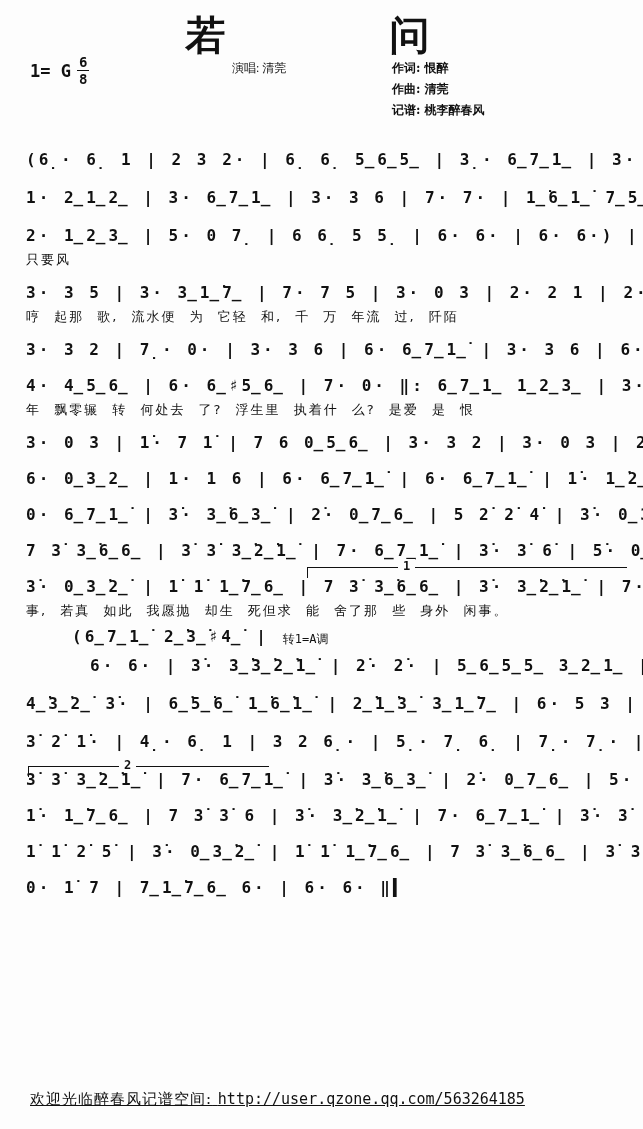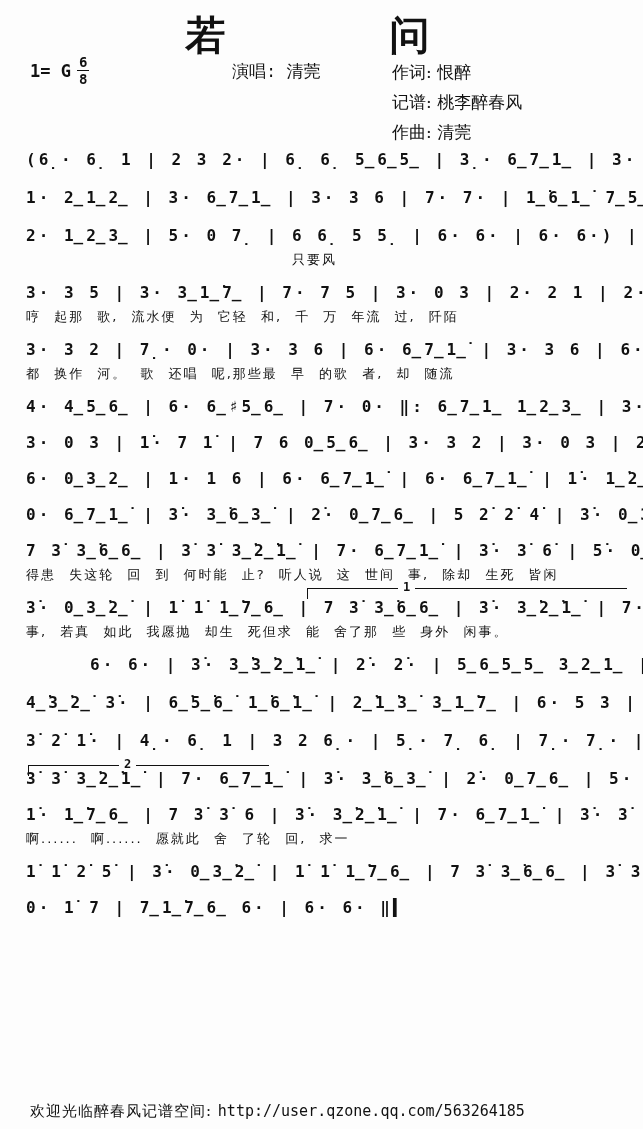--- a/index.html
+++ b/index.html
@@ -17,41 +17,42 @@
     font-family:"DejaVu Sans", sans-serif;
   }
   .keysig{
     position:absolute;left:30px;top:55px;font-size:17px;font-weight:bold;
     font-family:"DejaVu Sans Mono", monospace;display:flex;align-items:center;gap:6px;justify-content:center;
   }
   .meter{display:inline-flex;flex-direction:column;align-items:center;font-size:14px;line-height:1;}
   .meter .num{border-bottom:1.5px solid #111;padding:0 2px 1px;}
   .meter .den{padding-top:1px;}
   .performer{
-    position:absolute;left:232px;top:60px;font-size:17px;
-    font-family:Liberation Mono, monospace;
+    position:absolute;left:232px;top:60px;font-size:12px;
+    font-family:Liberation Serif, serif;
   }
   .credits{
-    position:absolute;left:392px;top:58px;font-size:17px;line-height:1.75;
+    position:absolute;left:392px;top:58px;font-size:12px;line-height:1.75;
     font-family:"DejaVu Serif", serif;
+    font-weight:bold;
   }
   
   .score{padding:0 6px 0 26px;}
   .sys{position:relative;margin:0;}
   .notes{
     font-family:"DejaVu Sans Mono", monospace;
     font-weight:bold;font-size:16px;line-height:36px;
     letter-spacing:3px;white-space:nowrap;
   }
   .lyrics{
     font-size:13px;line-height:20px;letter-spacing:2px;word-spacing:7px;
     white-space:nowrap;margin-top:-4px;margin-bottom:5px;
     font-family:"DejaVu Sans", sans-serif;
   }
-  .lyrics-right{text-align:center;padding-right:34px;}
+  .lyrics-right{text-align:left;padding-right:34px;}
   .notes-only{margin-bottom:2px;}
   .volta{
     position:absolute;top:-2px;height:10px;
     border-top:1.5px solid #111;border-left:1.5px solid #111;
   }
   .volta .vlabel{
     position:absolute;top:-9px;left:90px;background:#fdfdfd;
     padding:0 5px;font-size:12px;font-weight:bold;
     font-family:"DejaVu Sans Mono", monospace;
   }
@@ -62,44 +63,44 @@
     font-family:"DejaVu Sans Mono", monospace;font-weight:bold;font-size:16px;
     letter-spacing:3px;line-height:22px;border-bottom:0;
   }
   .keychange{
     font-size:12px;line-height:18px;letter-spacing:0;
     font-family:"DejaVu Sans Mono", monospace;
   }
   .main-indent{padding-left:64px;}
   
   .footer{
-    position:absolute;left:30px;bottom:8px;font-size:15px;
-    font-family:"DejaVu Serif", serif;letter-spacing:1px;white-space:nowrap;
+    position:absolute;left:30px;bottom:20px;font-size:15px;
+    font-family:"DejaVu Serif", serif;letter-spacing:1px;white-space:nowrap;text-decoration:underline;
   }
   .footer a{color:#111;text-decoration:none;font-family:"DejaVu Sans Mono", monospace;letter-spacing:0;}
 </style>
 </head>
 <body>
 
 <div class="page">
 
   <div class="header">
     <div class="title">若　　问</div>
     <div class="keysig">
       <span>1= G</span>
       <span class="meter">
         <span class="num">6</span>
         <span class="den">8</span>
       </span>
     </div>
     <div class="performer">演唱: 清莞</div>
     <div class="credits">
       <div>作词: 恨醉</div>
+      <div>作曲: 清莞</div>
       <div>记谱: 桃李醉春风</div>
-      <div>作曲: 清莞</div>
     </div>
   </div>
 
   <div class="score">
 
     <div class="sys notes-only">
       <div class="notes">(6̣· 6̣ 1 | 2 3 2· | 6̣ 6̣ 5̲6̲5̲ | 3̣· 6̲7̲1̲ | 3· 3̲6̲3̲ | 2· 2· |</div>
     </div>
 
     <div class="sys notes-only">
@@ -111,74 +112,76 @@
       <div class="lyrics lyrics-right">只要风</div>
     </div>
 
     <div class="sys">
       <div class="notes">3· 3 5 | 3· 3̲1̲̇7̲ | 7· 7 5 | 3· 0 3 | 2· 2 1 | 2· 6 5 |</div>
       <div class="lyrics">哼 起那 歌,  流水便 为 它轻 和,   千 万  年流 过,  阡陌</div>
     </div>
 
     <div class="sys">
       <div class="notes">3· 3 2 | 7̣· 0· | 3· 3 6 | 6· 6̲7̲1̲̇ | 3· 3 6 | 6· 0· | 2· 2 3 |</div>
-      <div class="lyrics">都 换作 河。   歌 还唱 呢,那些最 早 的歌 者,    却  随流</div>
     </div>
 
     <div class="sys">
       <div class="notes">4· 4̲5̲6̲ | 6· 6̲♯5̲6̲ | 7· 0· ‖: 6̲7̲1̲ 1̲2̲3̲ | 3· 3 6 | 7· 7 5 |</div>
+      <div class="lyrics">年  飘零辗 转  何处去 了?    浮生里 执着什 么? 是爱 是  恨</div>
     </div>
 
     <div class="sys">
       <div class="notes">3· 0 3 | 1̇· 7 1̇ | 7 6 0̲5̲6̲ | 3· 3 2 | 3· 0 3 | 2· 2 6 |</div>
     </div>
 
     <div class="sys">
       <div class="notes">6· 0̲3̲2̲ | 1· 1 6 | 6· 6̲7̲1̲̇ | 6· 6̲7̲1̲̇ | 1̇· 1̲̇2̲̇3̲̇ | 7· 7· |</div>
     </div>
 
     <div class="sys">
       <div class="notes">0· 6̲7̲1̲̇ | 3̇· 3̲̇6̲3̲̇ | 2̇· 0̲7̲6̲ | 5 2̇ 2̇ 4̇ | 3̇· 0̲3̲̇2̲̇ | 1̇ 1̇ 1̲̇7̲6̲ |</div>
     </div>
 
     <div class="sys">
       <div class="notes">7 3̇ 3̲̇6̲6̲ | 3̇ 3̇ 3̲̇2̲̇1̲̇ | 7· 6̲7̲1̲̇ | 3̇· 3̇ 6̇ | 5̇· 0̲3̲̇2̲̇ | 1̇ 1̇ 2̇ 2̇ |</div>
-      <div class="lyrics">得患 失这轮  回 到 何时能  止? 听人说  这  世间  事,   除却  生死 皆闲</div>
     </div>
 
     <div class="sys">
       <div class="volta volta1">
         <span class="vlabel">1</span>
       </div>
       <div class="notes">3̇· 0̲3̲̇2̲̇ | 1̇ 1̇ 1̲̇7̲6̲ | 7 3̇ 3̲̇6̲6̲ | 3̇· 3̲̇2̲̇1̲̇ | 7· 7 1̇ | 7̲6̲6̲ 6· |</div>
       <div class="lyrics">事,   若真  如此 我愿抛  却生 死但求  能  舍了那  些  身外  闲事。</div>
     </div>
 
     <div class="sys notes-only">
+      <div class="pickup-row">
+        <span class="pickup-notes">(6̲7̲1̲̇ 2̲̇3̲̇♯4̲̇ |</span>
+        <span class="keychange">转1=A调</span>
+      </div>
       <div class="notes main-indent">6· 6· | 3̇· 3̲̇3̲̇2̲̇1̲̇ | 2̇· 2̇· | 5̲6̲5̲5̲ 3̲2̲1̲ | 3· 1̇· | 6̇· 6̇ 5̇ |</div>
     </div>
 
     <div class="sys notes-only">
       <div class="notes">4̲̇3̲̇2̲̇ 3̇· | 6̲̇5̲̇6̲̇ 1̲̇6̲̇1̲̇ | 2̲̇1̲̇3̲̇ 3̲1̲̇7̲ | 6· 5 3 | 2· 0̲1̲̇7̲ | 6· 1̇ 2̇ |</div>
     </div>
 
     <div class="sys notes-only">
       <div class="notes">3̇ 2̇ 1̇· | 4̣· 6̣ 1 | 3 2 6̣· | 5̣· 7̣ 6̣ | 7̣· 7̣· | 6̣· 6̣· | 6̣· 6̣·):‖</div>
     </div>
 
     <div class="sys">
       <div class="volta volta2">
         <span class="vlabel">2</span>
       </div>
       <div class="notes">3̇ 3̇ 3̲̇2̲̇1̲̇ | 7· 6̲7̲1̲̇ | 3̇· 3̲̇6̲3̲̇ | 2̇· 0̲7̲6̲ | 5· 2̇ 4̇ | 3̇· 0̲3̲̇2̲̇ |</div>
     </div>
 
     <div class="sys">
       <div class="notes">1̇· 1̲̇7̲6̲ | 7 3̇ 3̇ 6 | 3̇· 3̲̇2̲̇1̲̇ | 7· 6̲7̲1̲̇ | 3̇· 3̇ 6̇ | 5̇· 0̲3̲̇2̲̇ |</div>
-      <div class="lyrics">  啊......      啊......          愿就此  舍  了轮  回,   求一</div>
     </div>
 
     <div class="sys">
       <div class="notes">1̇ 1̇ 2̇ 5̇ | 3̇· 0̲3̲̇2̲̇ | 1̇ 1̇ 1̲̇7̲6̲ | 7 3̇ 3̲̇6̲6̲ | 3̇ 3̇ 3̲̇2̲̇1̲̇ | 7· 7· |</div>
     </div>
 
     <div class="sys">
       <div class="notes">0· 1̇ 7 | 7̲1̲̇7̲6̲ 6· | 6· 6· ‖▍</div>
     </div>
 

